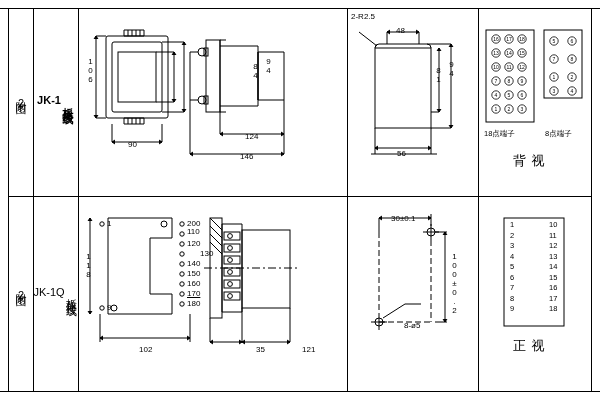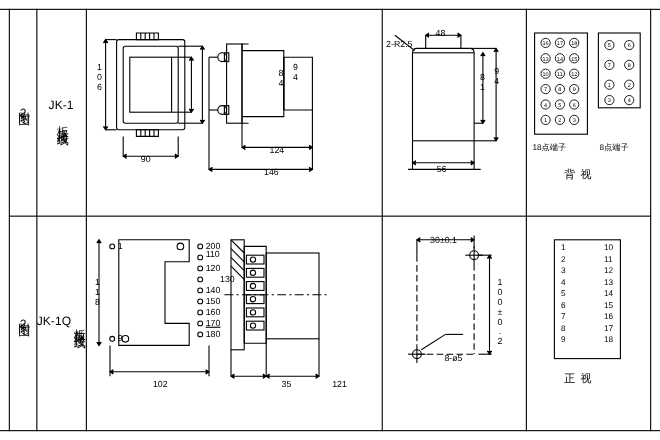--- a/index.html
+++ b/index.html
@@ -5,21 +5,21 @@
   html,body{margin:0;padding:0;background:#ffffff;}
   body{width:600px;height:400px;font-family:"Liberation Sans",sans-serif;color:#000;}
   #sheet{position:relative;width:600px;height:400px;box-sizing:border-box;}
   .line{position:absolute;background:#000;}
   .hline{height:1px;left:0;width:600px;}
   .vline{width:1px;top:0;height:400px;}
   .vtext{writing-mode:vertical-rl;text-orientation:upright;letter-spacing:2px;font-size:11px;line-height:13px;text-align:center;}
   .lbl{position:absolute;font-size:8px;color:#000;white-space:nowrap;}
   .lblv{position:absolute;font-size:8px;color:#000;writing-mode:vertical-rl;text-orientation:upright;white-space:nowrap;}
   .cap{position:absolute;font-size:8px;white-space:nowrap;}
-  .cap-cn{position:absolute;font-size:10px;white-space:nowrap;letter-spacing:1px;}
+  .cap-cn{position:absolute;font-size:13px;white-space:nowrap;letter-spacing:1px;}
   svg{position:absolute;left:0;top:0;overflow:visible;}
   .rowlabel{position:absolute;display:flex;align-items:center;justify-content:center;}
   .pinlist{position:absolute;font-size:7.5px;line-height:10.5px;}
 </style>
 </head>
 <body>
 
 <div id="sheet">
 
   <div class="line hline" style="top:8px;"></div>
@@ -30,21 +30,21 @@
   <div class="line hline" style="top:196px;left:8px;width:584px;"></div>
 
   <div class="line vline" style="left:33px;top:8px;height:384px;"></div>
   <div class="line vline" style="left:78px;top:8px;height:384px;"></div>
   <div class="line vline" style="left:347px;top:8px;height:384px;"></div>
   <div class="line vline" style="left:478px;top:8px;height:384px;"></div>
 
   <div class="rowlabel" style="left:8px;top:8px;width:25px;height:188px;">
     <span class="vtext">附图2</span>
   </div>
-  <div class="rowlabel" style="left:33px;top:8px;width:45px;height:188px;flex-direction:column;">
+  <div class="rowlabel" style="left:33px;top:8px;width:45px;height:188px;font-weight:bold;">
     <span style="font-size:11px;margin-bottom:4px;">JK-1</span>
     <span class="vtext">板后接线</span>
   </div>
 
   <svg width="270" height="188" viewBox="0 0 270 188" style="left:78px;top:8px;">
     <g stroke="#000" fill="none" stroke-width="1">
 
       <rect x="28" y="28" width="62" height="82" rx="2"></rect>
       <rect x="34" y="34" width="50" height="70" rx="2"></rect>
       <rect x="40" y="44" width="38" height="50"></rect>
@@ -145,21 +145,21 @@
       <line x1="80" y1="36" x2="104" y2="36"></line>
 
       <line x1="28" y1="140" x2="84" y2="140"></line>
       <path d="M31 138 l-3 2 l3 2" fill="#000"></path>
       <path d="M81 138 l3 2 l-3 2" fill="#000"></path>
       <line x1="28" y1="120" x2="28" y2="146"></line>
       <line x1="84" y1="120" x2="84" y2="146"></line>
       <line x1="24" y1="146" x2="90" y2="146"></line>
     </g>
   </svg>
-  <div class="lbl" style="left:351px;top:36px;">2-R2.5</div>
+  <div class="lbl" style="left:351px;top:12px;">2-R2.5</div>
   <div class="lbl" style="left:396px;top:26px;">48</div>
   <div class="lblv lbl" style="left:434px;top:66px;">81</div>
   <div class="lblv lbl" style="left:447px;top:60px;">94</div>
   <div class="lbl" style="left:397px;top:149px;">56</div>
 
   <svg width="113" height="188" viewBox="0 0 113 188" style="left:478px;top:8px;">
     <g stroke="#000" fill="none" stroke-width="1">
       <rect x="8" y="22" width="48" height="92"></rect>
       <rect x="66" y="22" width="38" height="68"></rect>
     </g>

